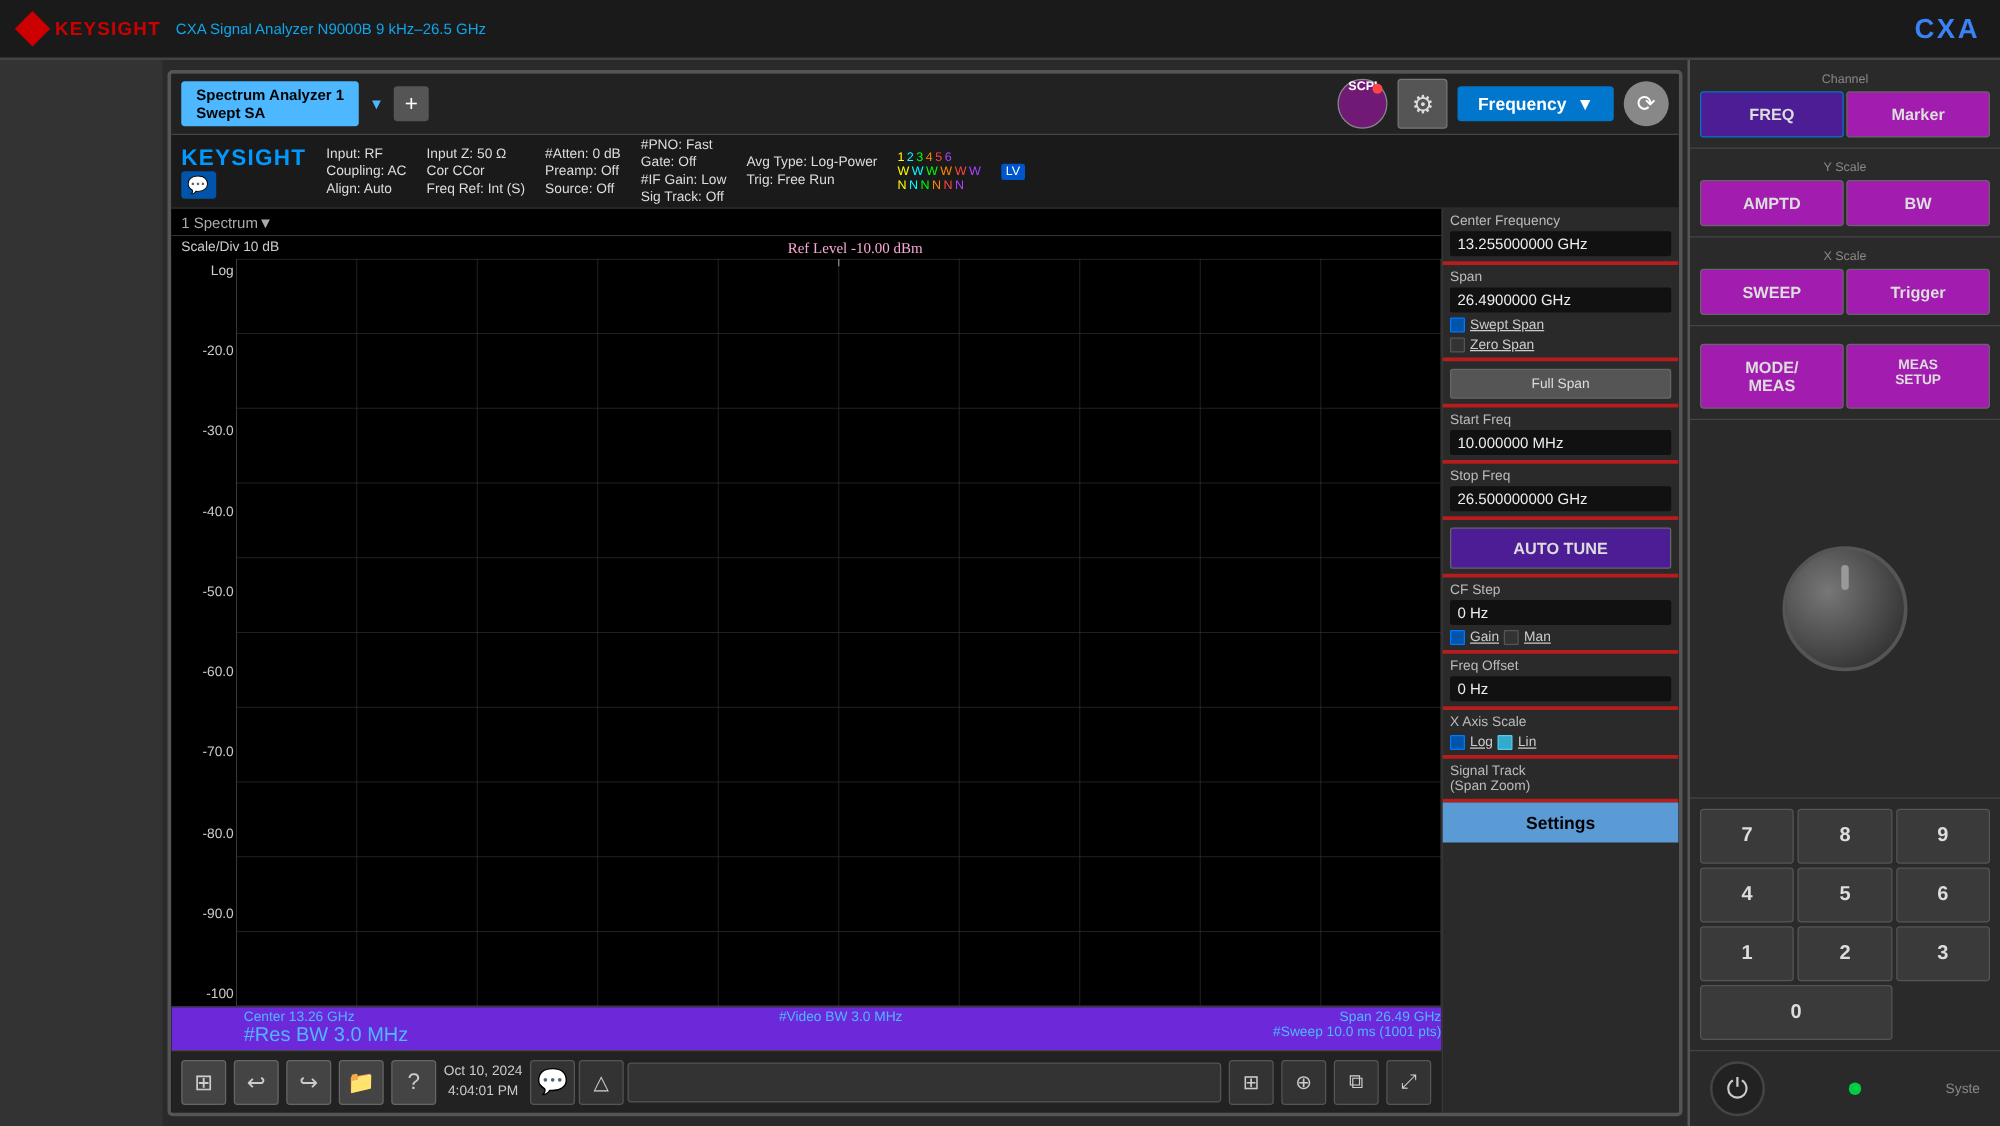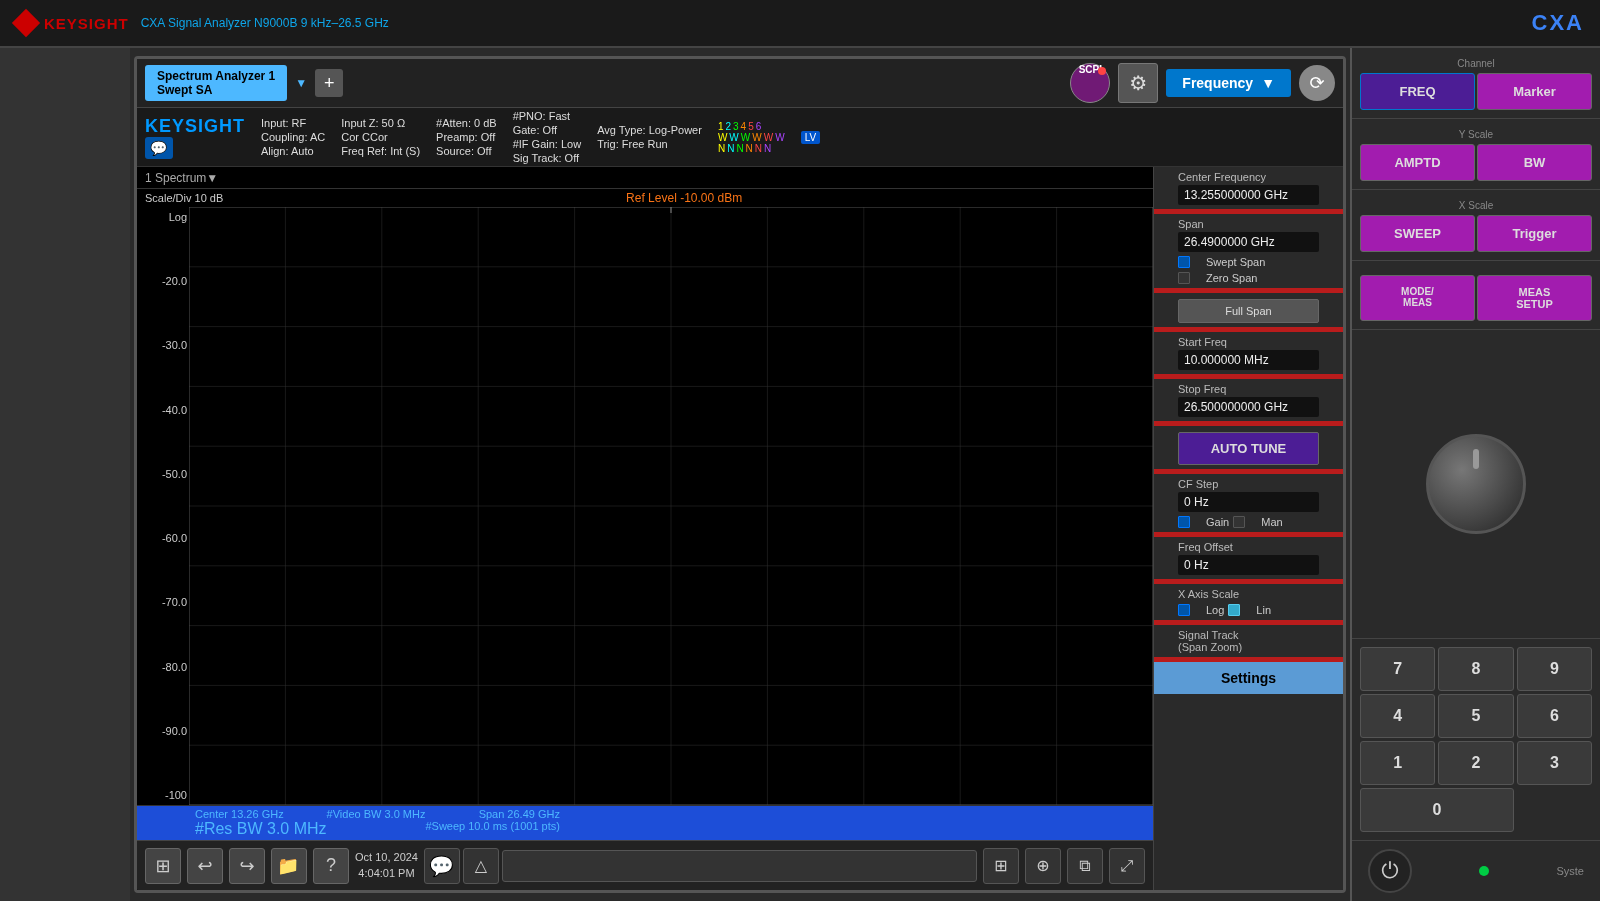--- a/index.html
+++ b/index.html
@@ -264,22 +264,22 @@
     
     .freq-panel {
       width: 190px;
       background: #2a2a2a;
       flex-shrink: 0;
       overflow-y: auto;
       border-left: 1px solid #444;
     }
 
     .fp-item {
-      border-bottom: 5px solid #b91c1c;
-      padding: 4px 24px;
+      border-bottom: 3px solid #b91c1c;
+      padding: 4px 6px;
     }
     .fp-label {
       color: #bbb;
       font-size: 11px;
     }
     .fp-value {
       background: #111;
       color: #eee;
       font-size: 12px;
       padding: 3px 6px;
@@ -300,23 +300,24 @@
       margin-top: 2px;
     }
     .fp-options {
       display: flex;
       gap: 4px;
       margin-top: 4px;
     }
     .fp-opt {
       display: flex;
       align-items: center;
-      gap: 16px;
+      gap: 4px;
       color: #ccc;
       font-size: 11px;
+      text-decoration: underline;
     }
     .auto-tune-btn {
       background: #4c1d95;
       border: 1px solid #666;
       color: #ddd;
       font-size: 13px;
       font-weight: bold;
       padding: 8px;
       text-align: center;
       cursor: pointer;
@@ -591,21 +592,21 @@
       <div class="plot-area" style="flex:1; position:relative; background:#000; display:flex; flex-direction:column;">
 
         <div style="display:flex; align-items:center; padding:2px 8px; background:#000; border-bottom:1px solid #333; height:22px;">
           <span style="color:#aaa;font-size:12px;">1 Spectrum</span>
           <span style="color:#aaa;font-size:12px;">▼</span>
           <div style="flex:1;"></div>
         </div>
         <div style="display:flex; align-items:center; padding:1px 8px; background:#000; height:18px;">
           <span style="color:#ccc;font-size:11px;">Scale/Div 10 dB</span>
           <div style="flex:1;"></div>
-          <span style="color:#f97316;font-size:12px;">Ref Level -10.00 dBm</span>
+          <span style="color:#f9a8d4;font-size:12px;font-family:Liberation Serif, serif;">Ref Level -10.00 dBm</span>
           <div style="flex:1;"></div>
         </div>
         <div style="display:flex; flex:1; overflow:hidden;">
 
           <div style="width:52px; background:#000; display:flex; flex-direction:column; justify-content:space-between; padding:4px 2px;">
             <span style="color:#ccc;font-size:11px;text-align:right;display:block;">Log</span>
             <span class="y-label">-20.0</span>
             <span class="y-label">-30.0</span>
             <span class="y-label">-40.0</span>
             <span class="y-label">-50.0</span>
@@ -639,21 +640,21 @@
               <line x1="80%" y1="0" x2="80%" y2="100%" stroke="#333" stroke-width="0.5"></line>
               <line x1="90%" y1="0" x2="90%" y2="100%" stroke="#333" stroke-width="0.5"></line>
 
               <rect x="0" y="0" width="100%" height="100%" fill="none" stroke="#555" stroke-width="1"></rect>
 
               <line x1="50%" y1="0" x2="50%" y2="6" stroke="#888" stroke-width="1"></line>
             </svg>
           </div>
         </div>
 
-        <div style="background:#1d4ed8;display:flex;padding:2px 0 2px 58px;border-top:1px solid #333;">
+        <div style="background:#6d28d9;display:flex;justify-content:space-between;padding:2px 0 2px 58px;border-top:1px solid #333;">
           <div style="display:flex;flex-direction:column;">
             <span style="color:#4db8ff;font-size:11px;">Center 13.26 GHz</span>
             <span style="color:#4db8ff;font-size:16px;">#Res BW 3.0 MHz</span>
           </div>
           <div style="display:flex;flex-direction:column;align-items:center;">
             <span style="color:#4db8ff;font-size:11px;">#Video BW 3.0 MHz</span>
           </div>
           <div style="display:flex;flex-direction:column;align-items:flex-end;">
             <span style="color:#4db8ff;font-size:11px;">Span 26.49 GHz</span>
             <span style="color:#4db8ff;font-size:11px;">#Sweep 10.0 ms (1001 pts)</span>
@@ -772,21 +773,21 @@
       <div class="hw-btn">AMPTD</div>
       <div class="hw-btn">BW</div>
     </div>
     <div class="hw-btn-group">
       <div class="hw-label">X Scale</div>
       <div class="hw-btn">SWEEP</div>
       <div class="hw-btn">Trigger</div>
     </div>
     <div class="hw-btn-group">
       <div class="hw-label"></div>
-      <div class="hw-btn" style="white-space:pre-line;font-size:10px;">MODE/
+      <div class="hw-btn" style="white-space:pre-line;font-size:13px;">MODE/
 MEAS</div>
       <div class="hw-btn" style="white-space:pre-line;font-size:11px;">MEAS
 SETUP</div>
     </div>
 
     <div class="hw-knob-area">
       <div class="hw-knob"></div>
     </div>
 
     <div class="numpad">

